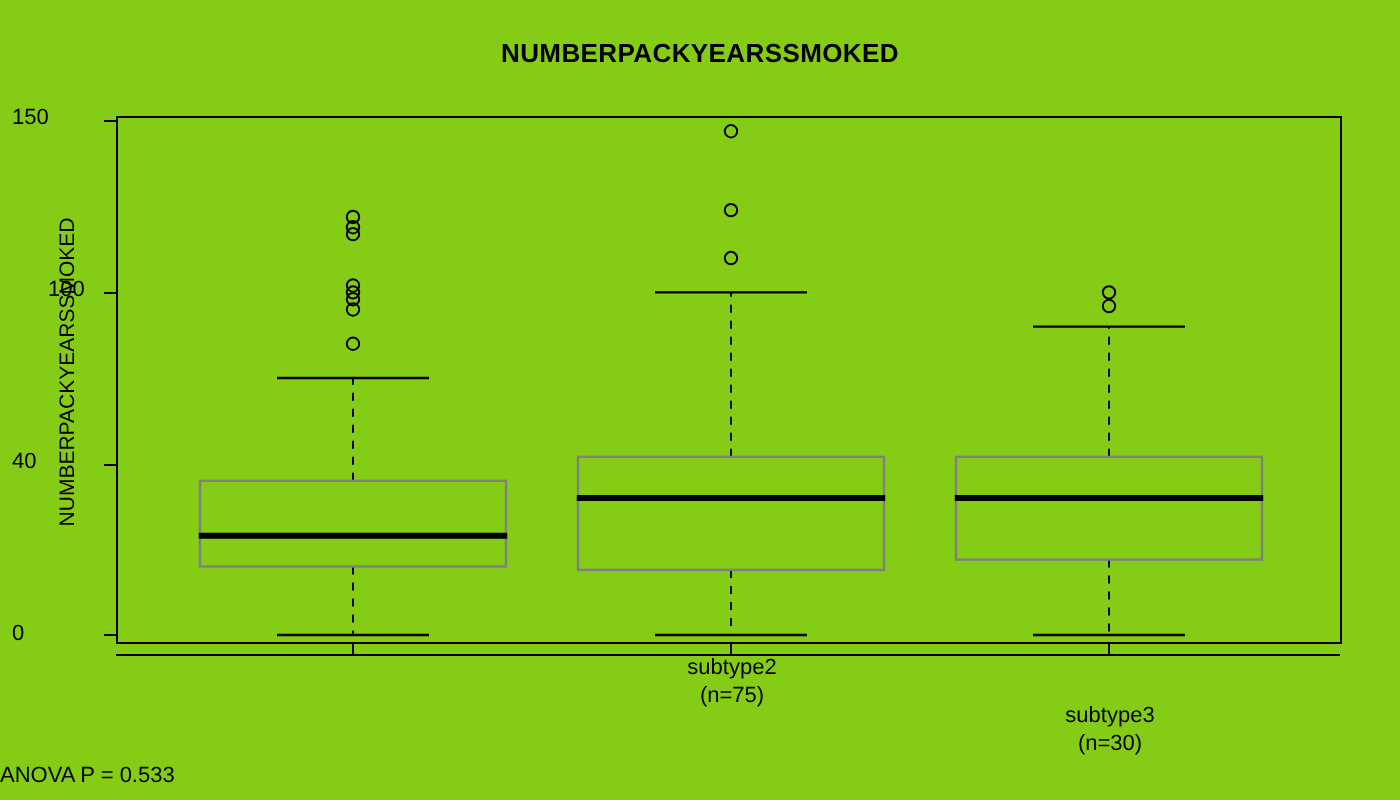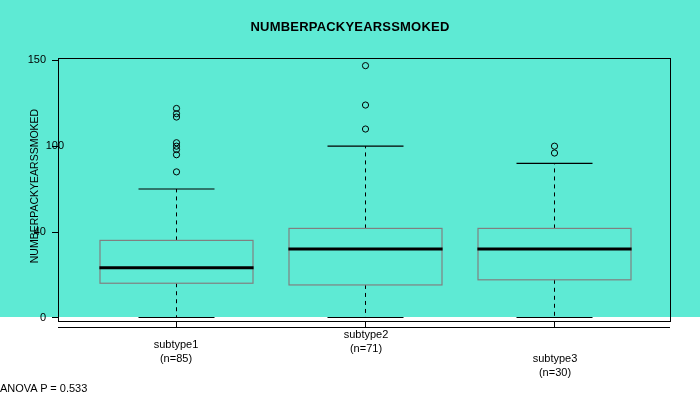--- a/index.html
+++ b/index.html
@@ -10,22 +10,22 @@
   body {
     width: 700px;
     height: 400px;
     overflow: hidden;
     font-family: "Liberation Sans", sans-serif;
     color: #000000;
   }
   #root {
     position: relative;
     width: 700px;
-    height: 317px;
-    background: #5eead4;
+    height: 400px;
+    background: #84cc16;
   }
   .plot-title {
     position: absolute;
     left: 0;
     top: 19px;
     width: 700px;
     text-align: center;
     font-size: 13px;
     font-weight: bold;
     letter-spacing: 0.2px;
@@ -39,21 +39,20 @@
     text-align: center;
     font-size: 10.5px;
     transform: rotate(-90deg);
     transform-origin: center center;
     color: #000;
     white-space: nowrap;
   }
   .y-tick-label {
     position: absolute;
     width: 40px;
-    text-align: right;
     font-size: 11px;
     color: #000;
   }
   .x-tick-label {
     position: absolute;
     width: 160px;
     text-align: center;
     font-size: 11px;
     line-height: 13.5px;
     color: #000;
@@ -82,27 +81,23 @@
 
   <div class="plot-title">NUMBERPACKYEARSSMOKED</div>
 
   <div class="y-axis-title">NUMBERPACKYEARSSMOKED</div>
 
   <div class="y-tick-label" style="left:6px; top:53px;">150</div>
   <div class="y-tick-label" style="left:24px; top:139px;">100</div>
   <div class="y-tick-label" style="left:6px; top:225px;">40</div>
   <div class="y-tick-label" style="left:6px; top:311px;">0</div>
 
-  <div class="x-tick-label" style="left:96px; top:338px;">
-    <span>subtype1</span><br>
-    <span>(n=85)</span>
-  </div>
   <div class="x-tick-label" style="left:286px; top:328px;">
     <span>subtype2</span><br>
-    <span>(n=71)</span>
+    <span>(n=75)</span>
   </div>
   <div class="x-tick-label" style="left:475px; top:352px;">
     <span>subtype3</span><br>
     <span>(n=30)</span>
   </div>
 
   <div class="anova-label">ANOVA P = 0.533</div>
 
   <svg class="canvas" viewBox="0 0 700 400">
     <g id="axes-layer">

